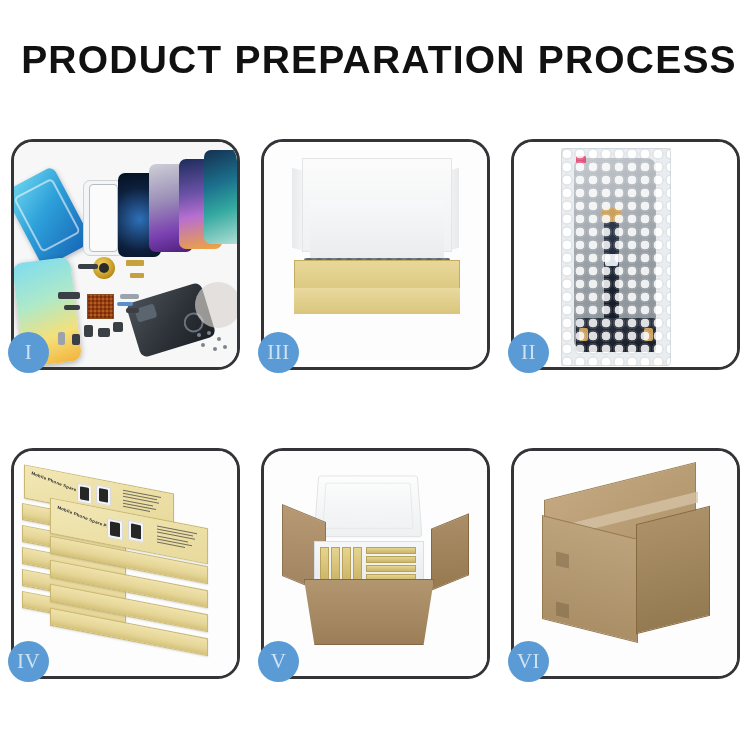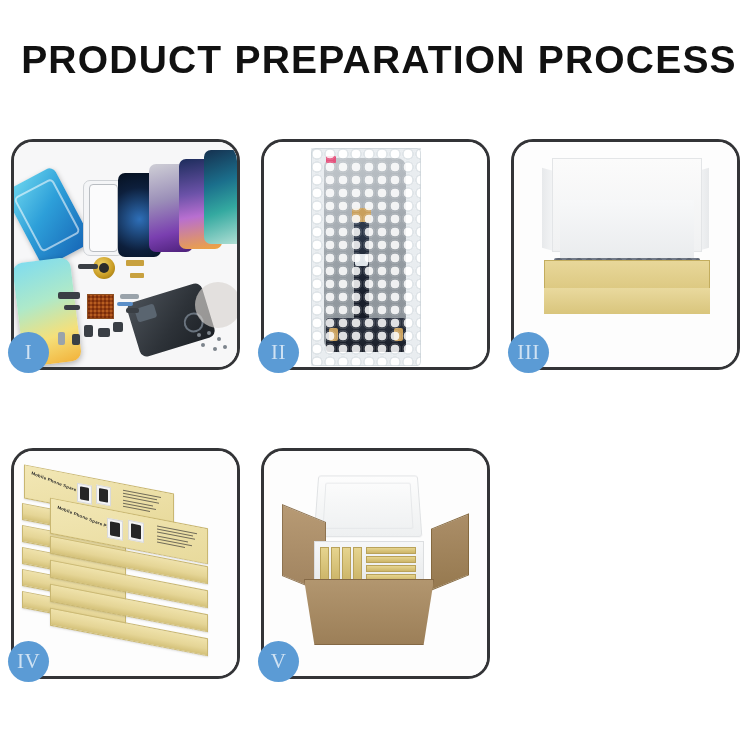--- a/index.html
+++ b/index.html
@@ -328,46 +328,46 @@
           <i style="left:22px;top:6px"></i>
             <i style="left:6px;top:12px"></i>
           <i style="left:18px;top:16px"></i>
             <i style="left:28px;top:14px"></i>
         </div>
       </div>
       <div class="badge">I</div>
     </div>
 
     <div class="card">
+      <div class="card-inner p3">
+        <div class="lid-flapL"></div>
+        <div class="lid-flapR"></div>
+        <div class="lid-back"></div>
+        <div class="lid-inner"></div>
+        <div class="bubble-fill"></div>
+        <div class="box-tray"></div>
+        <div class="box-front"></div>
+      </div>
+      <div class="badge">III</div>
+    </div>
+
+    <div class="card">
       <div class="card-inner p2">
         <div class="bubble-bg"></div>
         <div class="screen-dark"></div>
         <div class="sticker"></div>
         <div class="flexcable"></div>
         <div class="connector">
           <i style="left:3px;top:10px"></i>
             <i style="right:3px;top:10px"></i>
         </div>
         <div class="bubble-overlay"></div>
         <div class="bubble-edge"></div>
       </div>
       <div class="badge">II</div>
-    </div>
-
-    <div class="card">
-      <div class="card-inner p3">
-        <div class="lid-flapL"></div>
-        <div class="lid-flapR"></div>
-        <div class="lid-back"></div>
-        <div class="lid-inner"></div>
-        <div class="bubble-fill"></div>
-        <div class="box-tray"></div>
-        <div class="box-front"></div>
-      </div>
-      <div class="badge">III</div>
     </div>
 
     <div class="card">
       <div class="card-inner p4">
         <div class="stack">
 
           <div class="gbox" style="left:0px;top:48px;width:104px;height:17px;transform:skewY(11deg);"></div>
           <div class="gbox" style="left:0px;top:70px;width:104px;height:17px;transform:skewY(11deg);"></div>
           <div class="gbox" style="left:0px;top:92px;width:104px;height:17px;transform:skewY(11deg);"></div>
           <div class="gbox" style="left:0px;top:114px;width:104px;height:17px;transform:skewY(11deg);"></div>
@@ -434,15 +434,28 @@
           <i style="left:46px;top:2px;width:50px;height:7px;"></i>
           <i style="left:46px;top:11px;width:50px;height:7px;"></i>
           <i style="left:46px;top:20px;width:50px;height:7px;"></i>
           <i style="left:46px;top:29px;width:50px;height:7px;"></i>
         </div>
         <div class="carton-body"></div>
       </div>
       <div class="badge">V</div>
     </div>
 
+    <div class="card">
+      <div class="card-inner p6">
+        <div class="ship">
+          <div class="ship-top"></div>
+          <div class="tape"></div>
+          <div class="ship-left"></div>
+          <div class="ship-right"></div>
+          <div class="seam" style="left:22px;top:78px;width:13px;height:14px;transform:skewY(14deg);"></div>
+          <div class="seam" style="left:22px;top:128px;width:13px;height:14px;transform:skewY(14deg);"></div>
+        </div>
+      </div>
+      <div class="badge">VI</div>
+    </div>
 
   </div>
 </div>
 
 </body></html>

